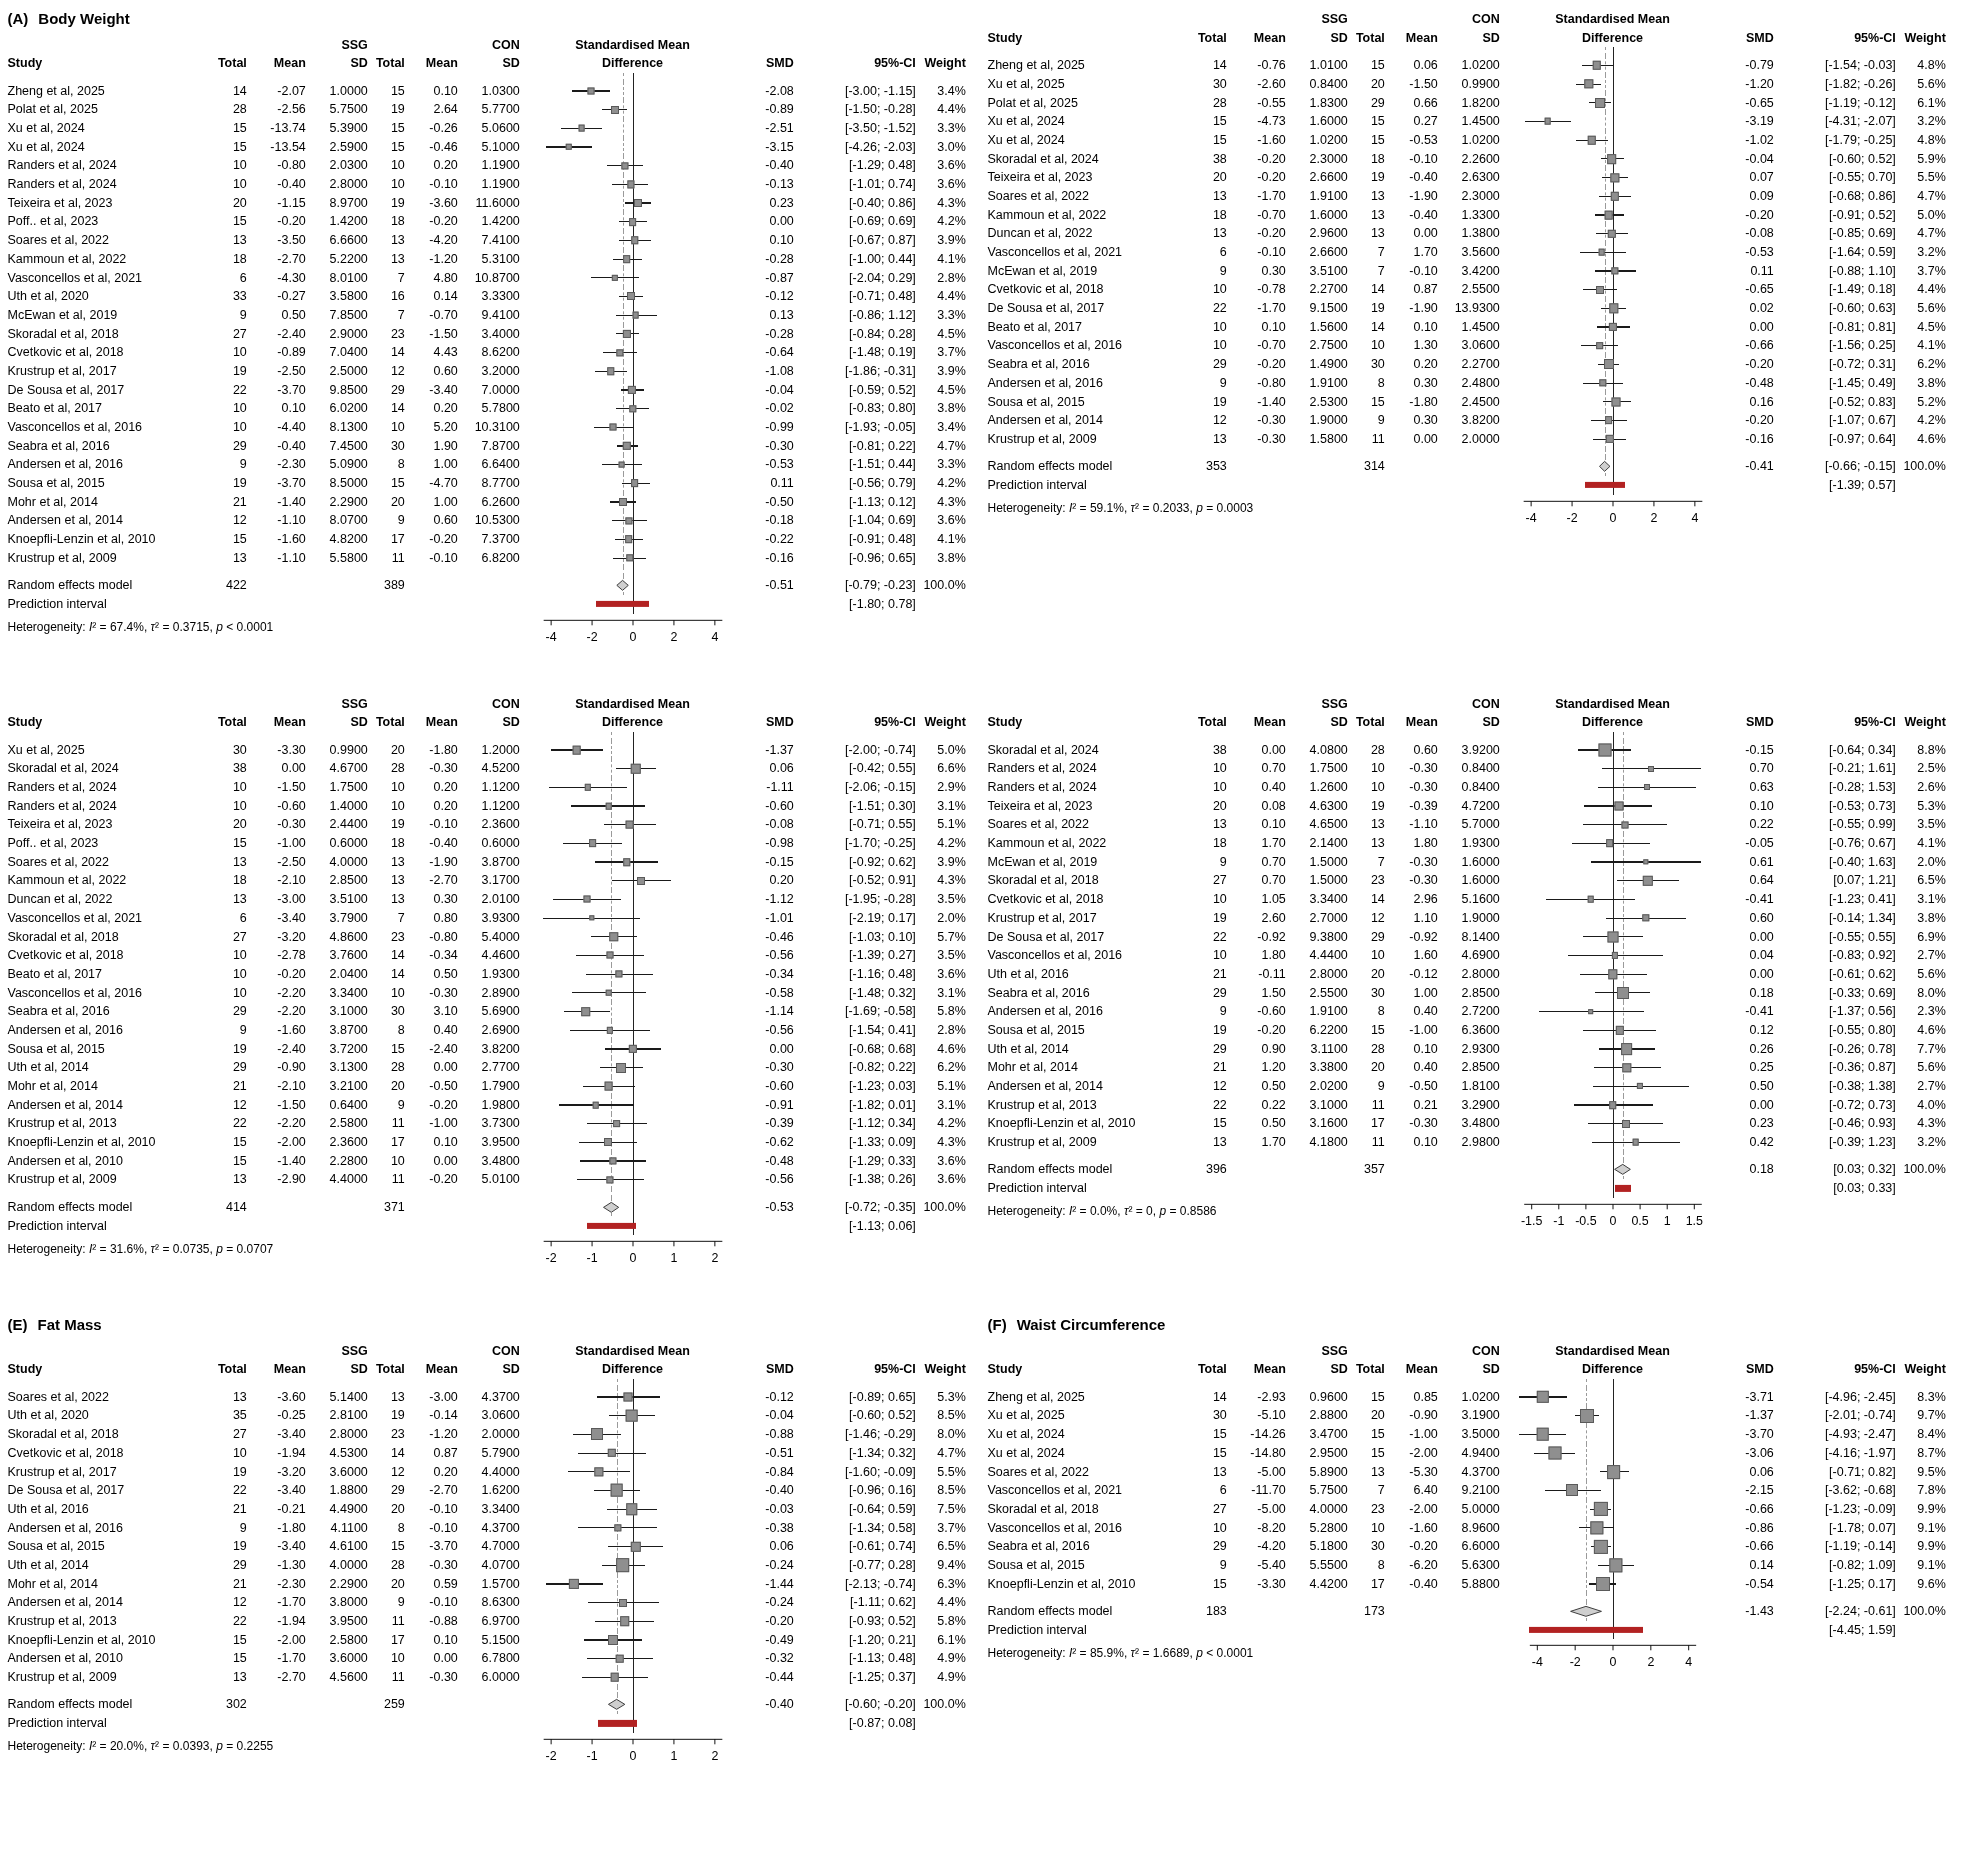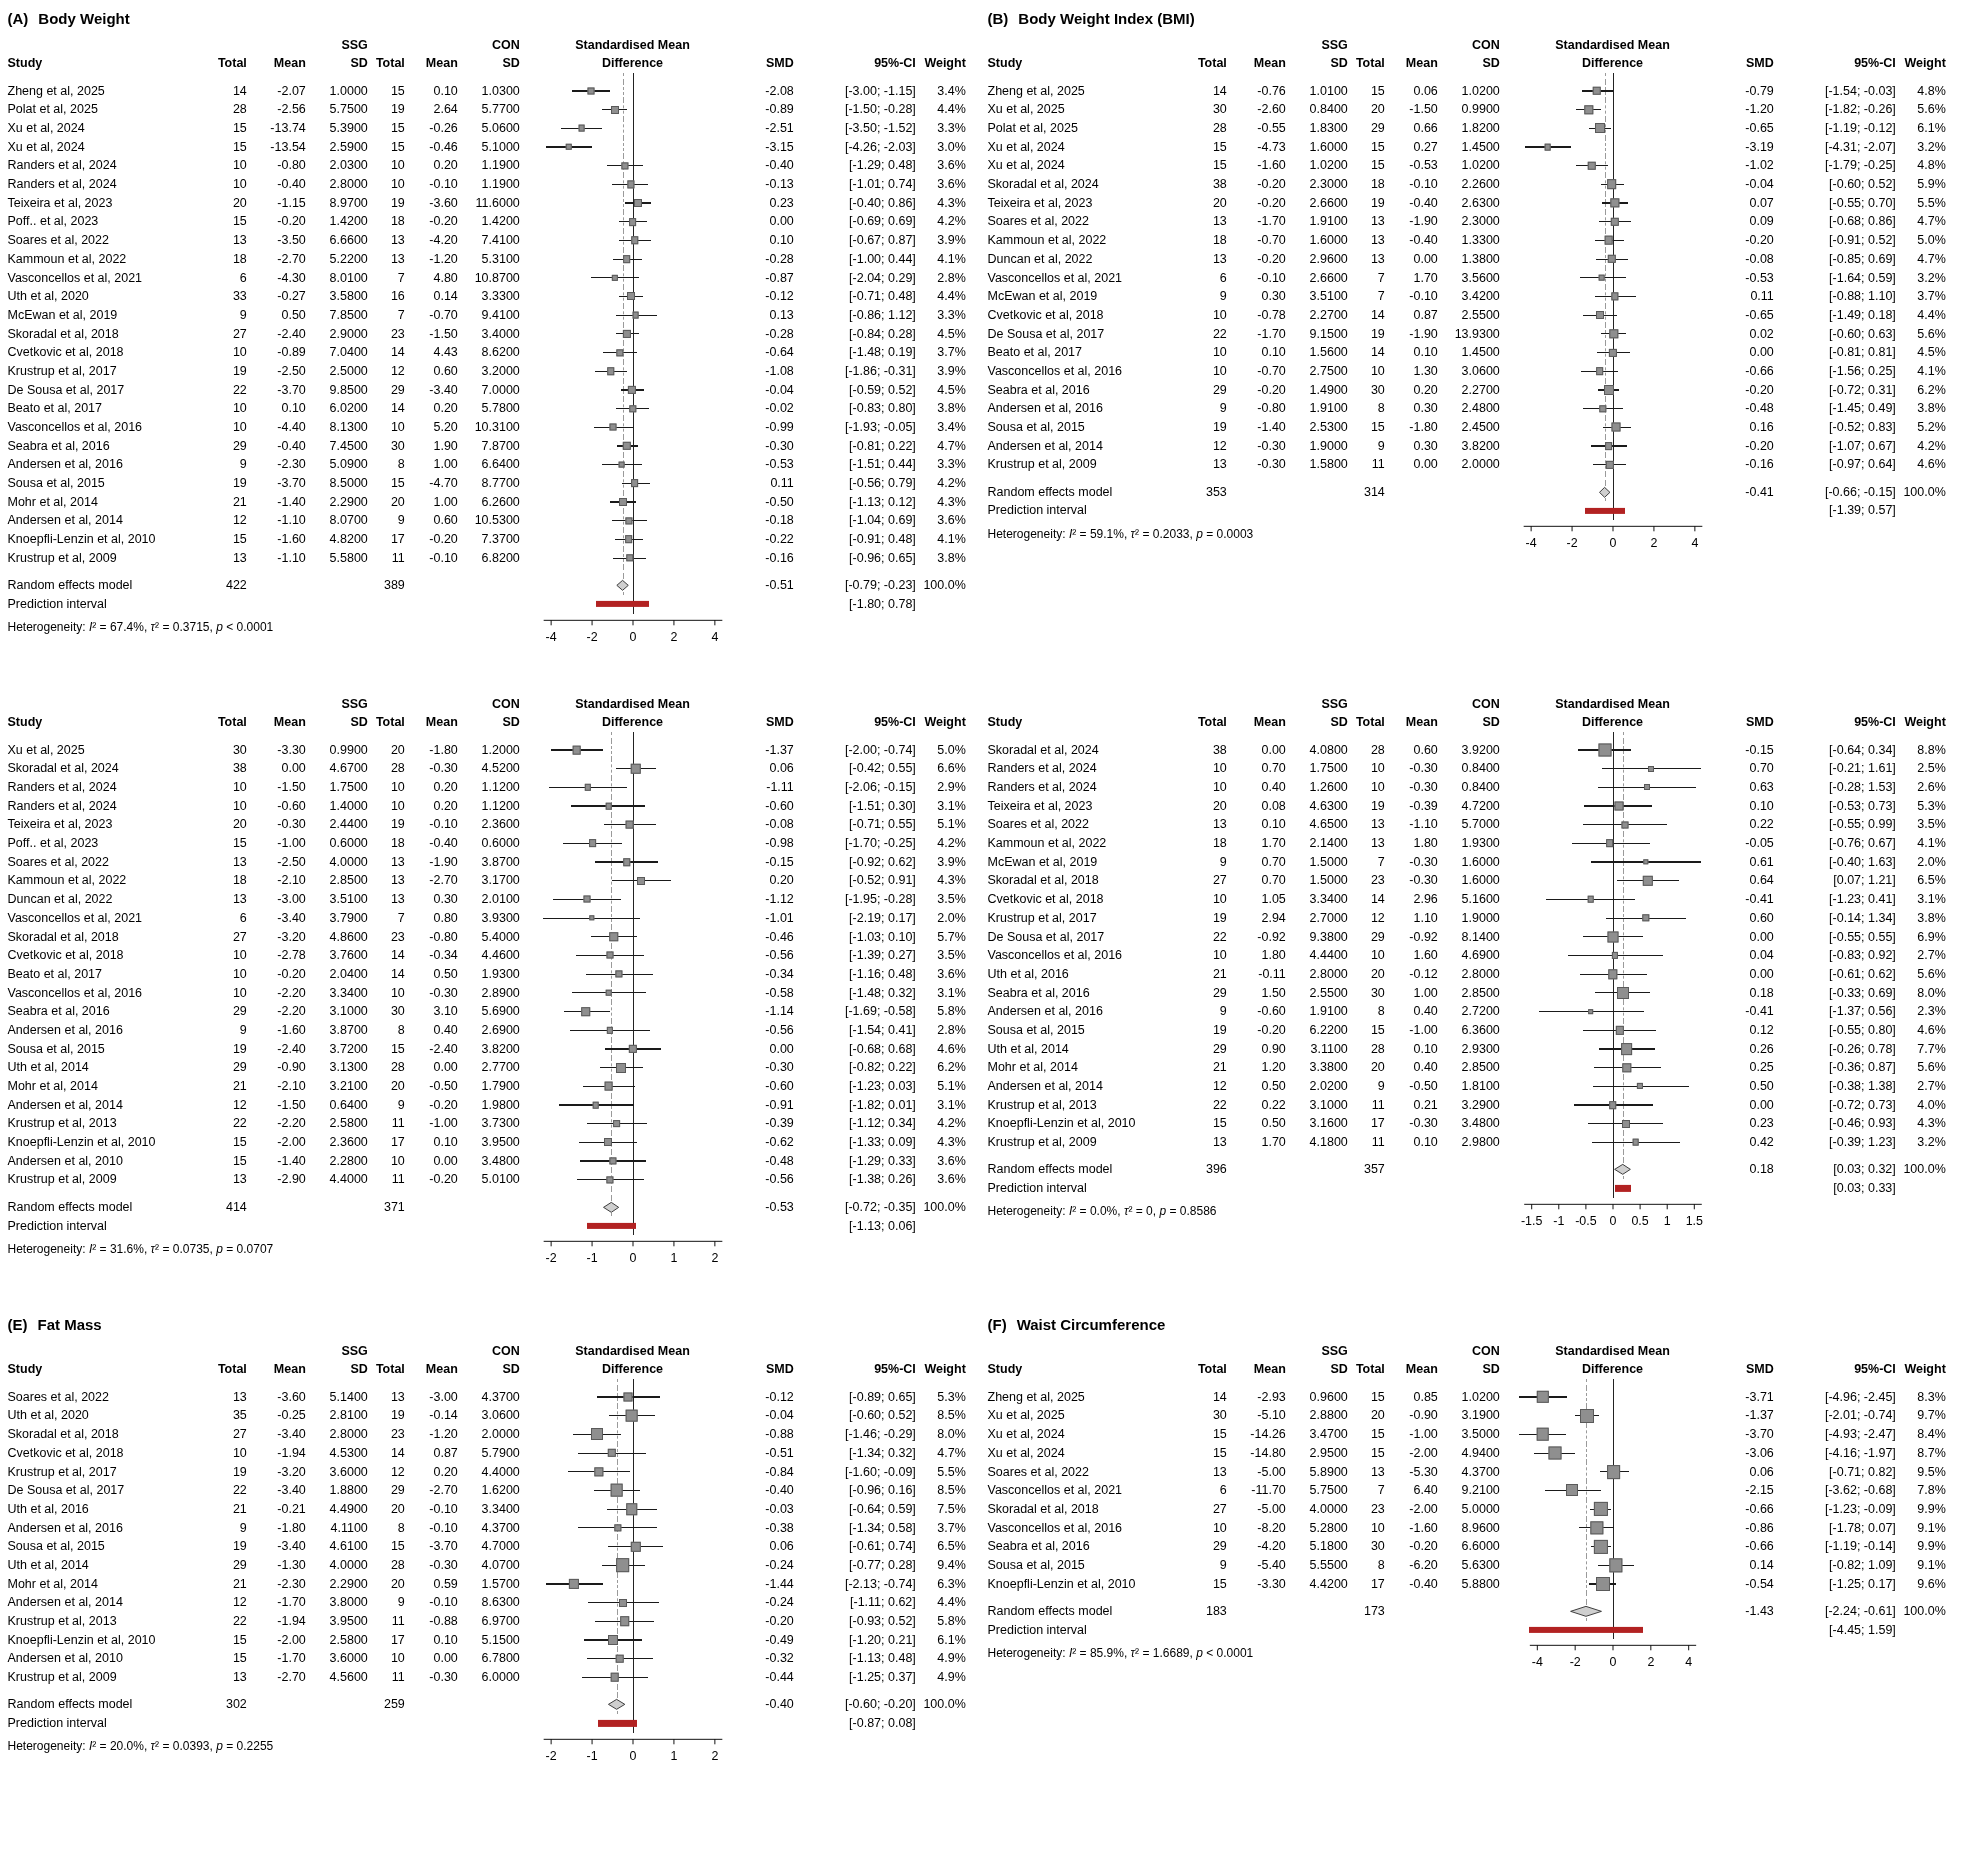--- a/index.html
+++ b/index.html
@@ -583,21 +583,20 @@
             <line x1="175" y1="10" x2="175" y2="18" stroke="#000" stroke-width="1.5"></line>
             <text x="175" y="44" text-anchor="middle" font-size="20" fill="#000">0</text>
             <line x1="240.71428571428572" y1="10" x2="240.71428571428572" y2="18" stroke="#000" stroke-width="1.5"></line>
             <text x="240.71428571428572" y="44" text-anchor="middle" font-size="20" fill="#000">2</text>
             <line x1="306.42857142857144" y1="10" x2="306.42857142857144" y2="18" stroke="#000" stroke-width="1.5"></line>
             <text x="306.42857142857144" y="44" text-anchor="middle" font-size="20" fill="#000">4</text>
           </svg></div>
       </div>
     </section>
     <section class="panel">
-      <div class="ptitle"><span class="plab">(B)</span><span>Body Weight Index (BMI)</span></div>
       <div class="row hdr">
         <div class="c "></div>
         <div class="c "></div>
         <div class="c "></div>
         <div class="c num">SSG</div>
         <div class="c "></div>
         <div class="c "></div>
         <div class="c num">CON</div>
         <div class="c ctr">Standardised Mean</div>
         <div class="c "></div>
@@ -1773,21 +1772,21 @@
           <div class="cil" style="left: 42px; width: 89px;"></div>
           <div class="sq" style="width: 6.6px; height: 6.6px; left: 87px; background: rgb(143, 143, 143); border: 0.6px solid rgb(90, 90, 90);"></div>
         </div>
         <div class="c num">-0.41</div>
         <div class="c num">[-1.23; 0.41]</div>
         <div class="c num">3.1%</div>
       </div>
       <div class="row ">
         <div class="c ">Krustrup et al, 2017</div>
         <div class="c num">19</div>
-        <div class="c num">2.94</div>
+        <div class="c num">2.60</div>
         <div class="c num">2.7000</div>
         <div class="c num">12</div>
         <div class="c num">1.10</div>
         <div class="c num">1.9000</div>
         <div class="c plot">
           <div class="vdash" style="left: 119px; border-left-color: rgb(154, 154, 154);"></div>
           <div class="vzero" style="left: 109px; background: rgb(34, 34, 34);"></div>
           <div class="cil" style="left: 102px; width: 80px;"></div>
           <div class="sq" style="width: 7.4px; height: 7.4px; left: 142px; background: rgb(143, 143, 143); border: 0.6px solid rgb(90, 90, 90);"></div>
         </div>

